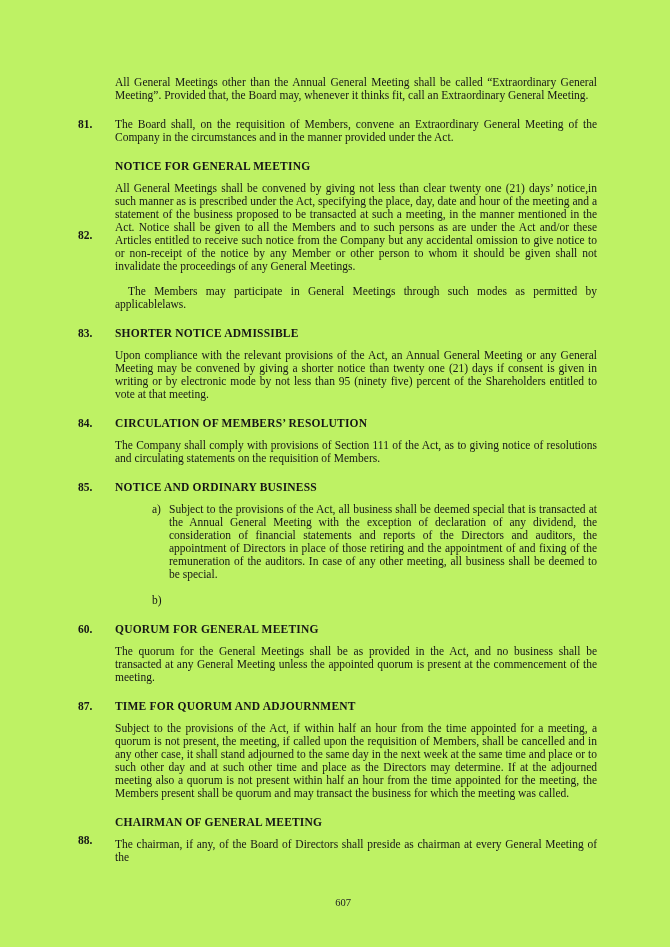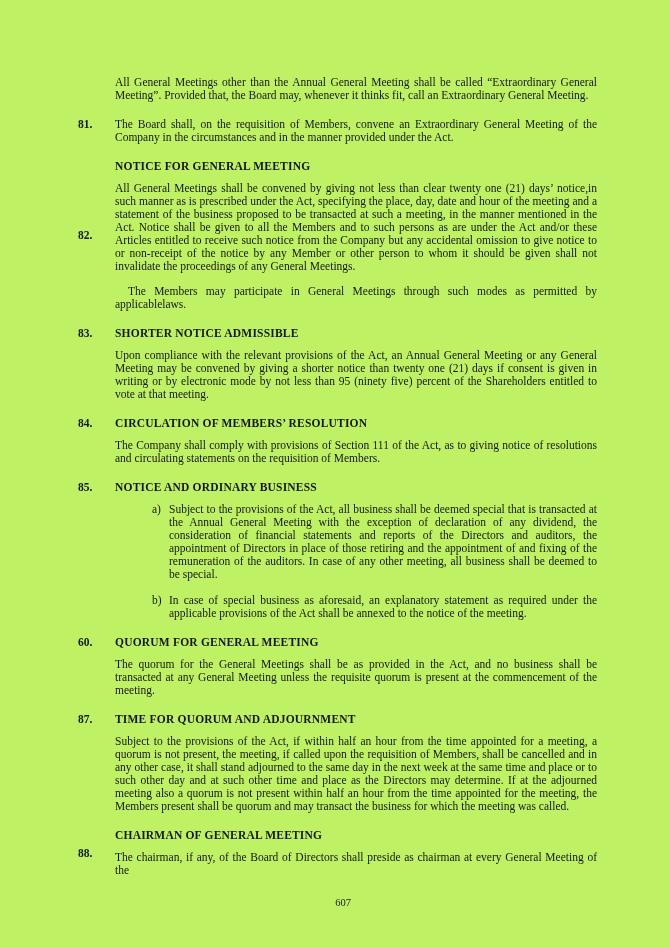--- a/index.html
+++ b/index.html
@@ -125,30 +125,29 @@
   <section class="sec">
     <div class="num">85.</div>
     <div class="content">
       <h2 class="heading">NOTICE AND ORDINARY BUSINESS</h2>
       <div class="item">
         <div class="item-label">a)</div>
         <div class="item-text">Subject to the provisions of the Act, all business shall be deemed special that is transacted at the Annual General Meeting with the exception of declaration of any dividend, the consideration of financial statements and reports of the Directors and auditors, the appointment of Directors in place of those retiring and the appointment of and fixing of the remuneration of the auditors. In case of any other meeting, all business shall be deemed to be special.</div>
       </div>
       <div class="item">
         <div class="item-label">b)</div>
-        <div class="item-text">In case of special business as aforesaid, an explanatory statement as required under the applicable provisions of the Act shall be annexed to the notice of the meeting.</div>
       </div>
     </div>
   </section>
 
   <section class="sec">
     <div class="num">60.</div>
     <div class="content">
       <h2 class="heading">QUORUM FOR GENERAL MEETING</h2>
-      <p class="para">The quorum for the General Meetings shall be as provided in the Act, and no business shall be transacted at any General Meeting unless the requisite quorum is present at the commencement of the meeting.</p>
+      <p class="para">The quorum for the General Meetings shall be as provided in the Act, and no business shall be transacted at any General Meeting unless the appointed quorum is present at the commencement of the meeting.</p>
     </div>
   </section>
 
   <section class="sec">
     <div class="num">87.</div>
     <div class="content">
       <h2 class="heading">TIME FOR QUORUM AND ADJOURNMENT</h2>
       <p class="para">Subject to the provisions of the Act, if within half an hour from the time appointed for a meeting, a quorum is not present, the meeting, if called upon the requisition of Members, shall be cancelled and in any other case, it shall stand adjourned to the same day in the next week at the same time and place or to such other day and at such other time and place as the Directors may determine. If at the adjourned meeting also a quorum is not present within half an hour from the time appointed for the meeting, the Members present shall be quorum and may transact the business for which the meeting was called.</p>
     </div>
   </section>

